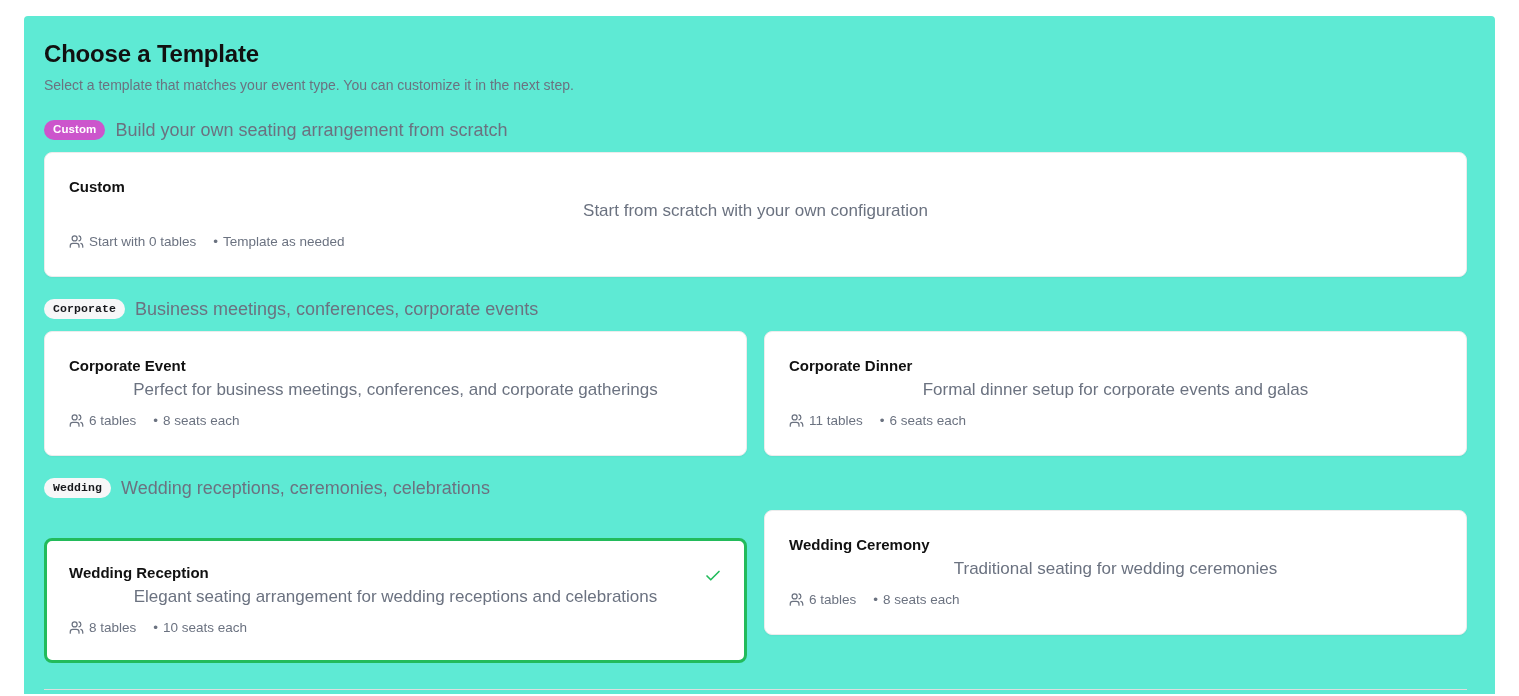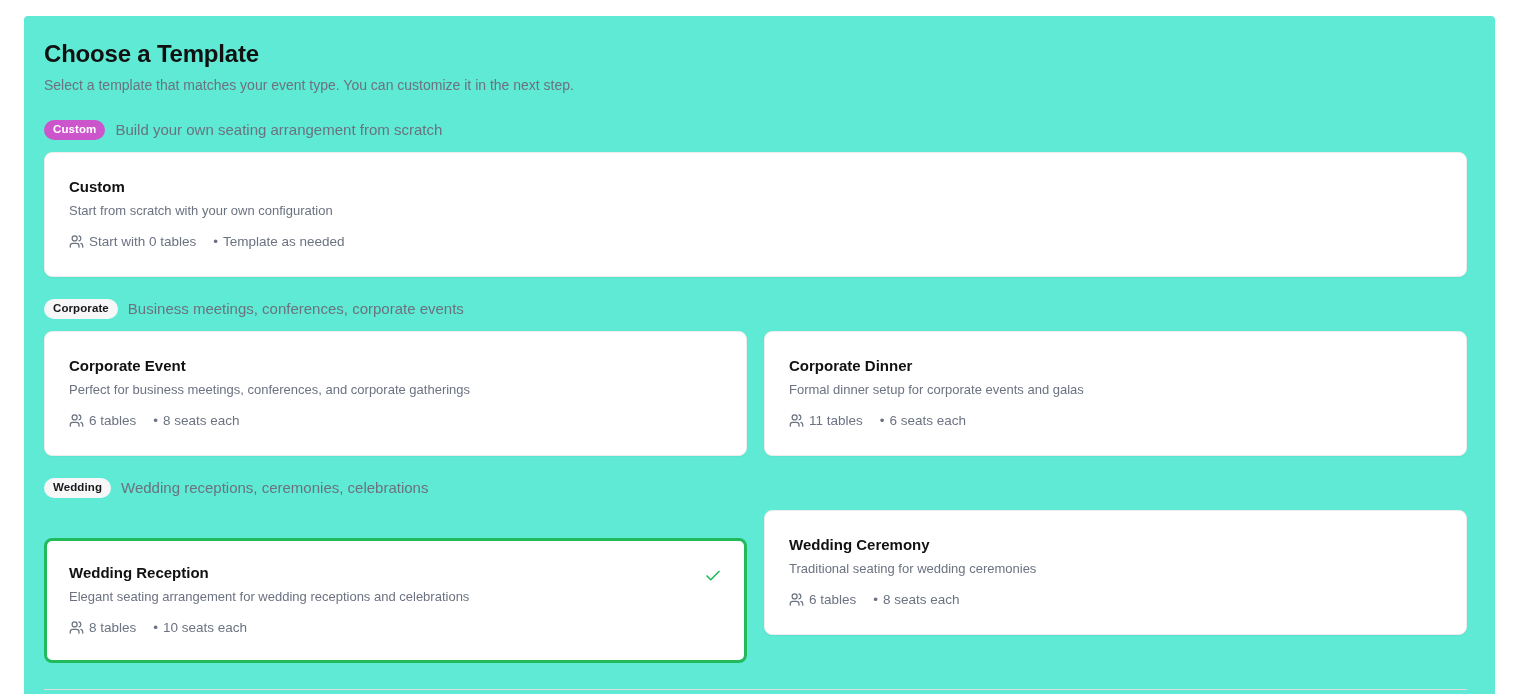--- a/index.html
+++ b/index.html
@@ -66,24 +66,25 @@
     letter-spacing: 0.1px;
     white-space: nowrap;
   }
   .badge.custom {
     background: #cc55cc;
     color: #ffffff;
   }
   .badge.plain {
     background: #f7f7f8;
     color: #17181c;
+    font-family: Liberation Mono, monospace;
   }
 
   .section-desc {
-    font-size: 15px;
+    font-size: 18px;
     color: #6b7280;
     line-height: 18px;
   }
 
   
   .card-grid {
     margin-top: 12px;
     display: flex;
     gap: 17px;
   }
@@ -109,23 +110,24 @@
 
   .card-title {
     font-size: 15px;
     font-weight: bold;
     color: #111111;
     line-height: 19px;
   }
 
   .card-desc {
     margin-top: 6px;
-    font-size: 13px;
+    font-size: 17px;
     color: #6b7280;
     line-height: 17px;
+    text-align: center;
   }
 
   .card-meta {
     margin-top: 15px;
     display: flex;
     align-items: flex-start;
     font-size: 13.5px;
     color: #6b7280;
     line-height: 16px;
   }

